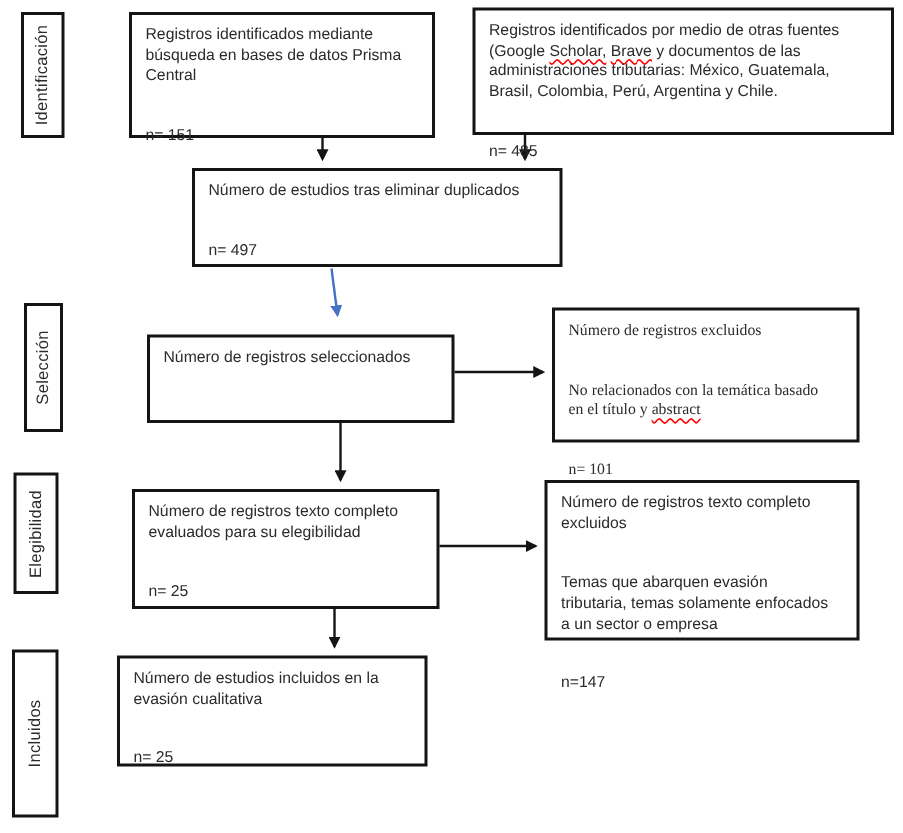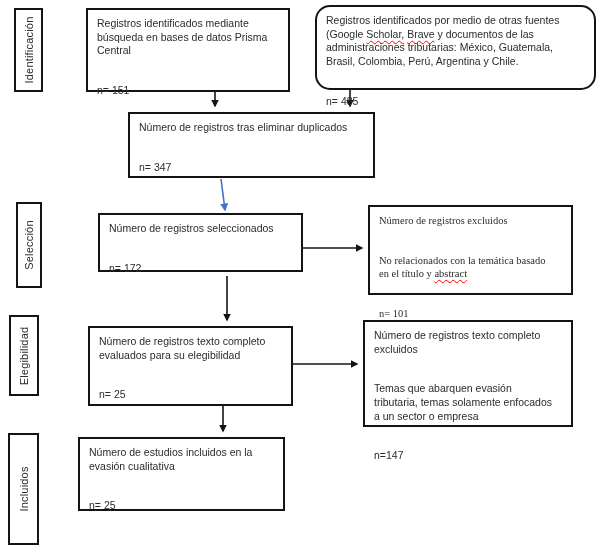--- a/index.html
+++ b/index.html
@@ -90,35 +90,34 @@
   </div>
   <div class="stage" style="left:8px; top:433px; width:31px; height:112px;">
     <span class="vtext">Incluidos</span>
   </div>
 
   <div class="box" style="left:86px; top:8px; width:204px; height:84px;">
     <div>Registros identificados mediante búsqueda en bases de datos Prisma Central</div>
     <div class="count">n= 151</div>
   </div>
 
-  <div class="box" style="left:315px; top:5px; width:281px; height:85px;border-radius:15px;">
+  <div class="box" style="left:315px; top:5px; width:281px; height:85px;">
     <div>
       <span>Registros identificados por medio de otras fuentes (Google </span><span class="misspelled">Scholar,</span><span> </span><span class="misspelled">Brave</span><span> y documentos de las administraciones tributarias: México, Guatemala, Brasil, Colombia, Perú, Argentina y Chile.</span>
     </div>
     <div class="count">n= 485</div>
   </div>
 
   <div class="box" style="left:128px; top:112px; width:247px; height:66px;">
-    <div>Número de registros tras eliminar duplicados</div>
-    <div class="count">n= 347</div>
+    <div>Número de estudios tras eliminar duplicados</div>
+    <div class="count">n= 497</div>
   </div>
 
-  <div class="box" style="left:98px; top:213px; width:205px; height:59px;">
+  <div class="box" style="left:98px; top:223px; width:205px; height:59px;">
     <div>Número de registros seleccionados</div>
-    <div class="count">n= 172</div>
   </div>
 
   <div class="box" style="left:368px; top:205px; width:205px; height:90px;font-family:Liberation Serif, serif;">
     <div>Número de registros excluidos</div>
     <div class="count">
       <span>No relacionados con la temática basado en el título y </span><span class="misspelled">abstract</span>
     </div>
     <div class="count">n= 101</div>
   </div>
 

